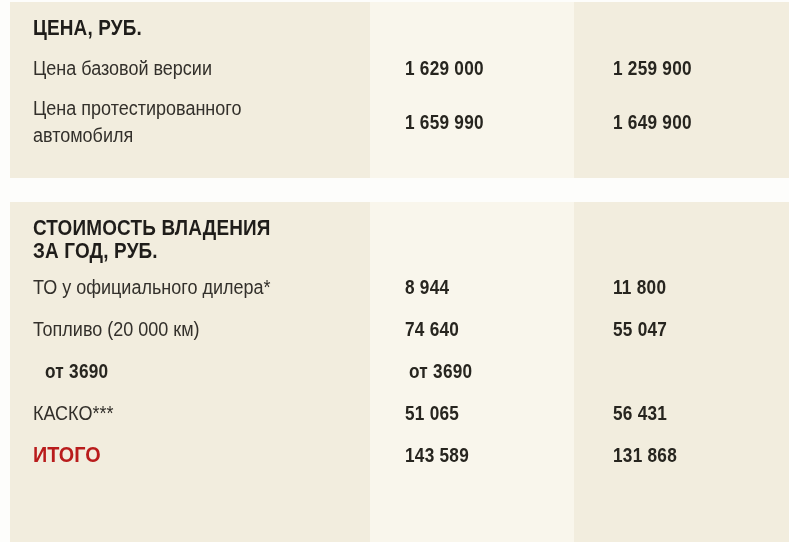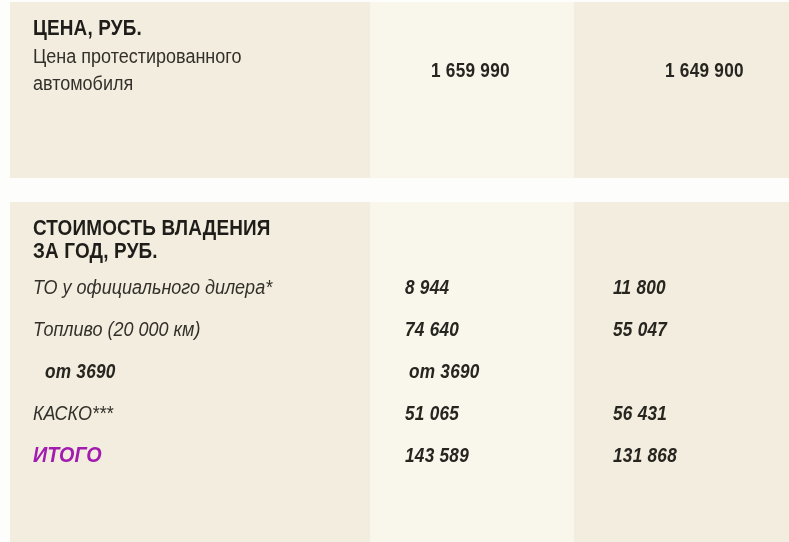--- a/index.html
+++ b/index.html
@@ -50,48 +50,53 @@
     transform: scaleX(0.9);
     transform-origin: 0 50%;
   }
   .rows { width: 100%; }
   .row {
     display: grid;
     grid-template-columns: 360px 204px auto;
     align-items: center;
   }
   #section-price .row-1 { height: 46px; margin-top: 6px; }
-  #section-price .row-2 { height: 62px; gap: 26px; }
-  #section-ownership .row { height: 42px; font-style: italic; }
+  #section-price .row-2 { height: 62px; }
+  #section-ownership .row { height: 42px; }
   #section-ownership .rows { margin-top: 4px; }
 
   .cell-label { padding-left: 23px; font-size: 20px; color: #33302b; }
   .cell-label .cnd-wrap { max-width: 285px; line-height: 1.38; }
   .cell-v1 { padding-left: 35px; }
   .cell-v2 { padding-left: 39px; }
   .val {
     font-size: 20px;
     font-weight: 700;
     color: #27251f;
     letter-spacing: 0.3px;
   }
-  .row-total .cell-label { font-size: 22px; font-weight: 700; color: #a21caf; }
+  .row-total .cell-label { font-size: 22px; font-weight: 700; color: #b91c1c; }
 </style>
 </head>
 <body>
 
 <div id="stage">
 
   <div class="section" id="section-price">
     <div class="band band-labels"></div>
     <div class="band band-col1"></div>
     <div class="band band-col2"></div>
     <div class="content">
       <div class="sec-title"><span class="cnd">ЦЕНА, РУБ.</span></div>
       <div class="rows">
+        <div class="row row-1">
+          <div class="cell-label"><span class="cnd-wrap">Цена базовой версии</span></div>
+          <div class="cell-v1"><span class="val cnd">1 629 000</span></div>
+          <div class="cell-v2"><span class="val cnd">1 259 900</span></div>
+        </div>
         <div class="row row-2">
           <div class="cell-label"><span class="cnd-wrap">Цена протестированного автомобиля</span></div>
           <div class="cell-v1"><span class="val cnd">1 659 990</span></div>
           <div class="cell-v2"><span class="val cnd">1 649 900</span></div>
         </div>
       </div>
     </div>
   </div>
 
   <div class="section" id="section-ownership">

